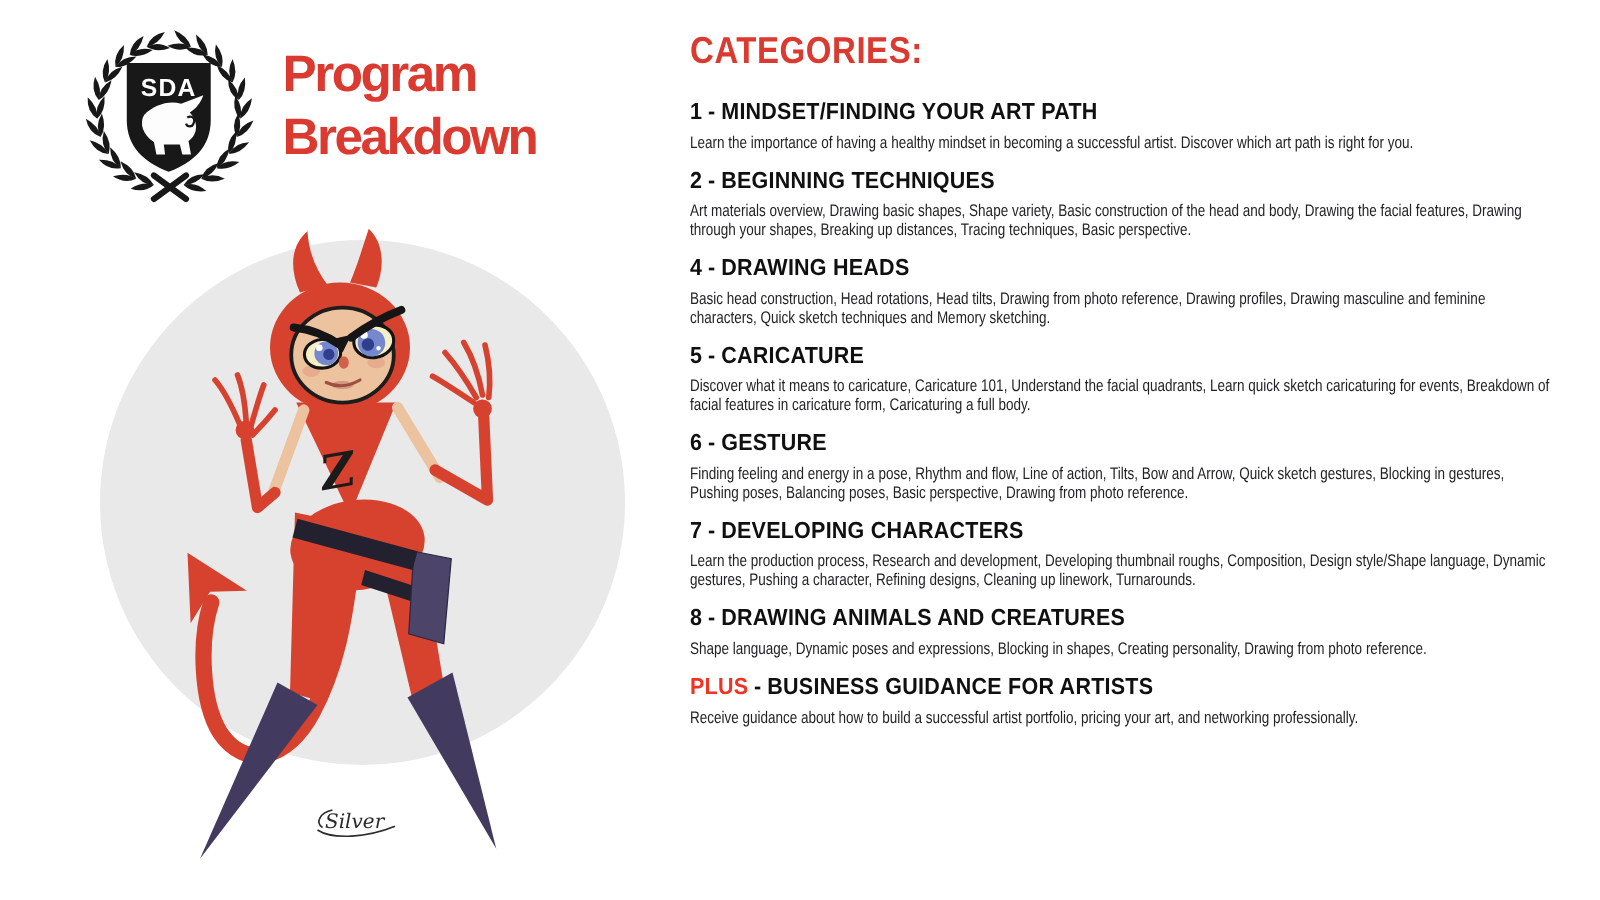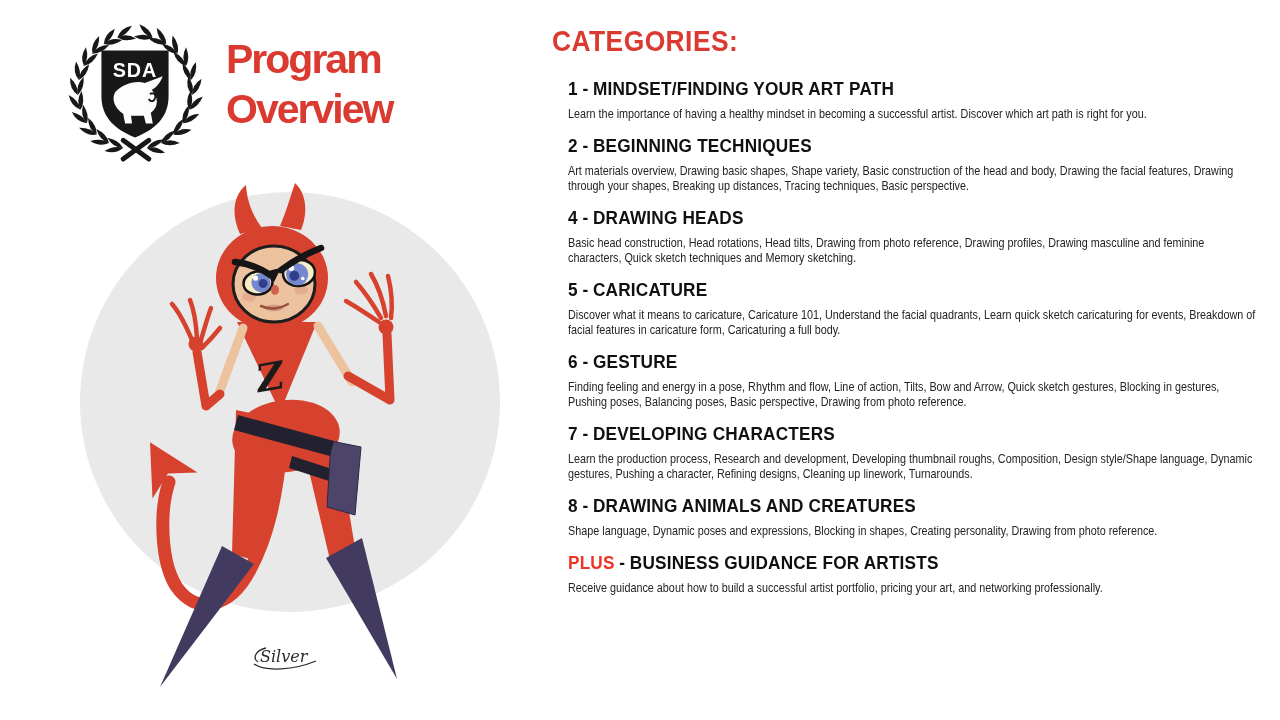--- a/index.html
+++ b/index.html
@@ -13,21 +13,21 @@
     position:absolute;left:226px;top:34px;
     color:#da3a30;font-weight:bold;font-size:41px;line-height:50px;letter-spacing:-2px;
   }
   .char-svg{position:absolute;left:0;top:170px;width:540px;height:535px}
   
   .right-col{position:absolute;left:552px;top:26px;width:700px}
   .cat-heading{
     margin:0 0 24px;color:#da3a30;font-size:30px;line-height:30px;font-weight:bold;
     letter-spacing:.5px;transform:scaleX(.88);transform-origin:left center;white-space:nowrap;
   }
-  .section{margin:16px}
+  .section{margin:0}
   .item-heading{
     margin:0 0 8px;color:#101010;font-size:18.5px;line-height:18px;font-weight:bold;
     letter-spacing:.2px;transform:scaleX(.93);transform-origin:left center;white-space:nowrap;
   }
   .item-heading .sep{margin:0 5px}
   .item-heading .num.plus{color:#ee3425}
   .item-desc{
     margin:0 0 14px;color:#232325;font-size:13.5px;line-height:15px;
     width:865px;transform:scaleX(.8);transform-origin:left top;
   }
@@ -91,21 +91,21 @@
     <text x="80" y="63" text-anchor="middle" font-size="20" font-weight="bold" letter-spacing="1" fill="#ffffff">SDA</text>
     <g>
       <path d="M60,78 C68,70 80,66 90,69 L108,62 C106,68 102,73 97,76 C104,83 104,94 96,99 L98,110 L91,110 L89,102 L76,102 L77,110 L70,110 L68,100 C59,94 56,85 60,78 Z" fill="#fdfdfd"></path>
       <path d="M95,80 C99,78 102,81 100,85 C99,88 95,88 94,85" fill="none" stroke="#181818" stroke-width="1.8"></path>
     </g>
   </g>
 </svg>
 
 <div class="main-title">
   <div>Program</div>
-  <div>Overview</div>
+  <div>Breakdown</div>
 </div>
 
 <svg class="char-svg" viewBox="0 0 540 535">
 
   <circle cx="290" cy="232" r="210" fill="#e9e9ea"></circle>
 
   <g>
     <path d="M282,272 C276,330 268,366 250,400 C230,438 196,446 176,416 C161,392 159,342 169,312" fill="none" stroke="#d7422f" stroke-width="13" stroke-linecap="round"></path>
     <path transform="translate(166,300) rotate(-30)" d="M0,-32 L26,18 L0,4 L-26,18 Z" fill="#d7422f"></path>
   </g>

